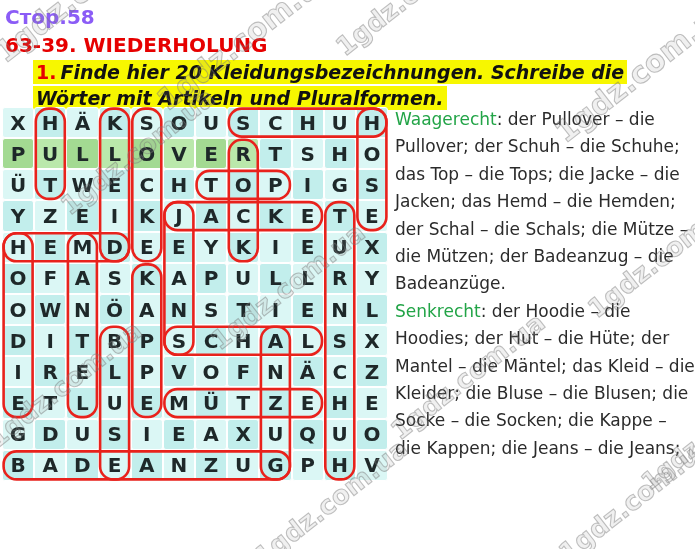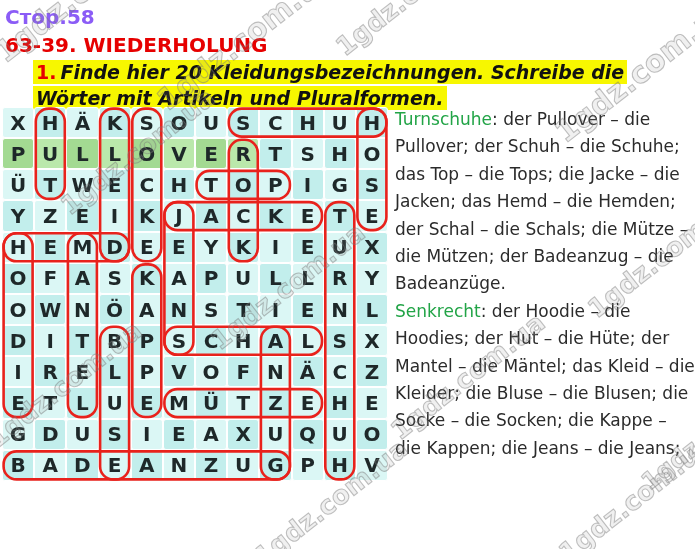--- a/index.html
+++ b/index.html
@@ -215,21 +215,21 @@
         <rect x="323.3" y="95.1" width="29.0" height="277.3" rx="13" ry="13" fill="none" stroke="#e8221c" stroke-width="2.6"></rect>
         <rect x="1.6" y="126.3" width="29.0" height="183.8" rx="13" ry="13" fill="none" stroke="#e8221c" stroke-width="2.6"></rect>
         <rect x="65.9" y="126.3" width="29.0" height="183.8" rx="13" ry="13" fill="none" stroke="#e8221c" stroke-width="2.6"></rect>
         <rect x="130.3" y="157.4" width="29.0" height="152.6" rx="13" ry="13" fill="none" stroke="#e8221c" stroke-width="2.6"></rect>
         <rect x="258.9" y="219.8" width="29.0" height="152.6" rx="13" ry="13" fill="none" stroke="#e8221c" stroke-width="2.6"></rect>
         <rect x="98.1" y="219.8" width="29.0" height="152.6" rx="13" ry="13" fill="none" stroke="#e8221c" stroke-width="2.6"></rect>
       </svg>
   </div>
 
   <div class="answers">
-    <p><span class="green" style="color: rgb(34, 164, 71);">Turnschuhe</span><span>: der Pullover – die Pullover; der Schuh – die Schuhe; das Top – die Tops; die Jacke – die Jacken; das Hemd – die Hemden; der Schal – die Schals; die Mütze – die Mützen; der Badeanzug – die Badeanzüge.</span></p>
+    <p><span class="green" style="color: rgb(34, 164, 71);">Waagerecht</span><span>: der Pullover – die Pullover; der Schuh – die Schuhe; das Top – die Tops; die Jacke – die Jacken; das Hemd – die Hemden; der Schal – die Schals; die Mütze – die Mützen; der Badeanzug – die Badeanzüge.</span></p>
     <p><span class="green" style="color: rgb(34, 164, 71);">Senkrecht</span><span>: der Hoodie – die Hoodies; der Hut – die Hüte; der Mantel – die Mäntel; das Kleid – die Kleider; die Bluse – die Blusen; die Socke – die Socken; die Kappe – die Kappen; die Jeans – die Jeans;</span></p>
   </div>
 
 
   <div id="wm-layer">
       <div class="wm" style="left: -12px; top: 42px; font-size: 30px;">1gdz.com.ua</div>
       <div class="wm" style="left: 150px; top: 90px; font-size: 30px;">1gdz.com.ua</div>
       <div class="wm" style="left: 330px; top: 38px; font-size: 26px;">1gdz.com.ua</div>
       <div class="wm" style="left: 548px; top: 122px; font-size: 30px;">1gdz.com.ua</div>
       <div class="wm" style="left: 582px; top: 300px; font-size: 26px;">1gdz.com.ua</div>

